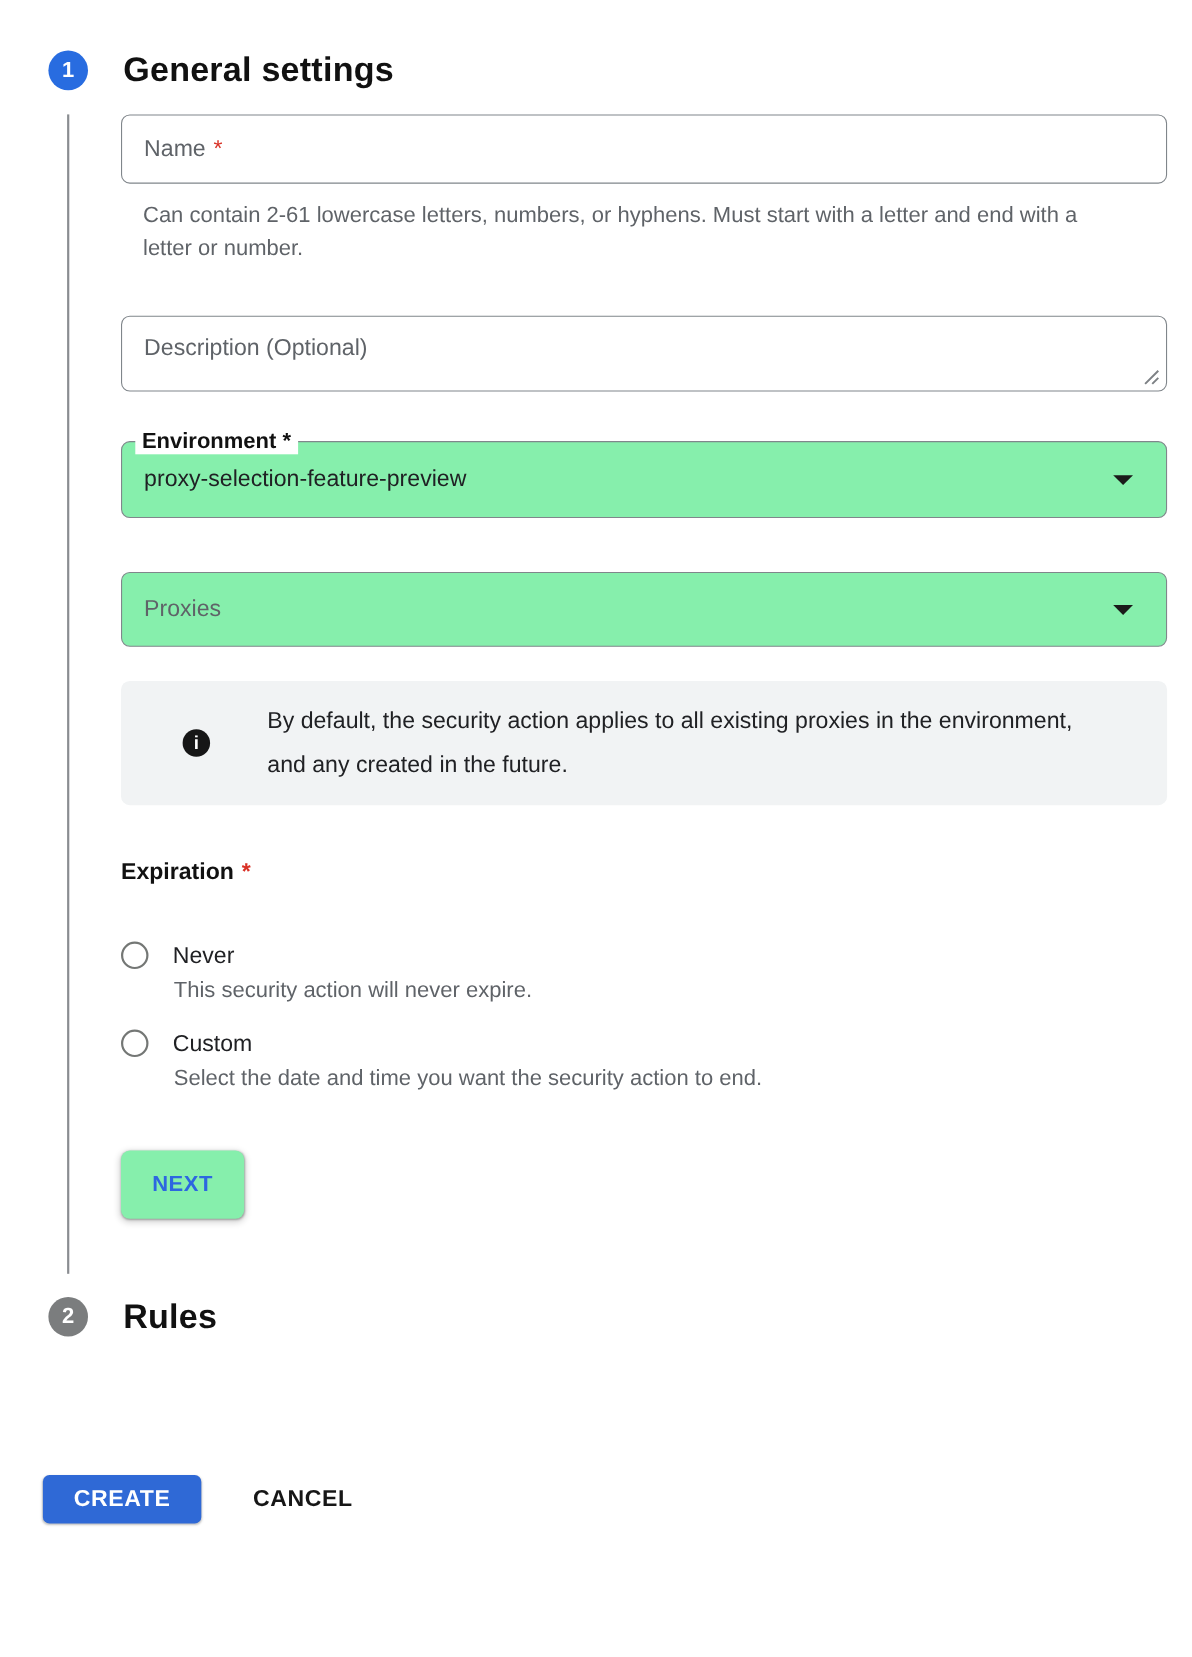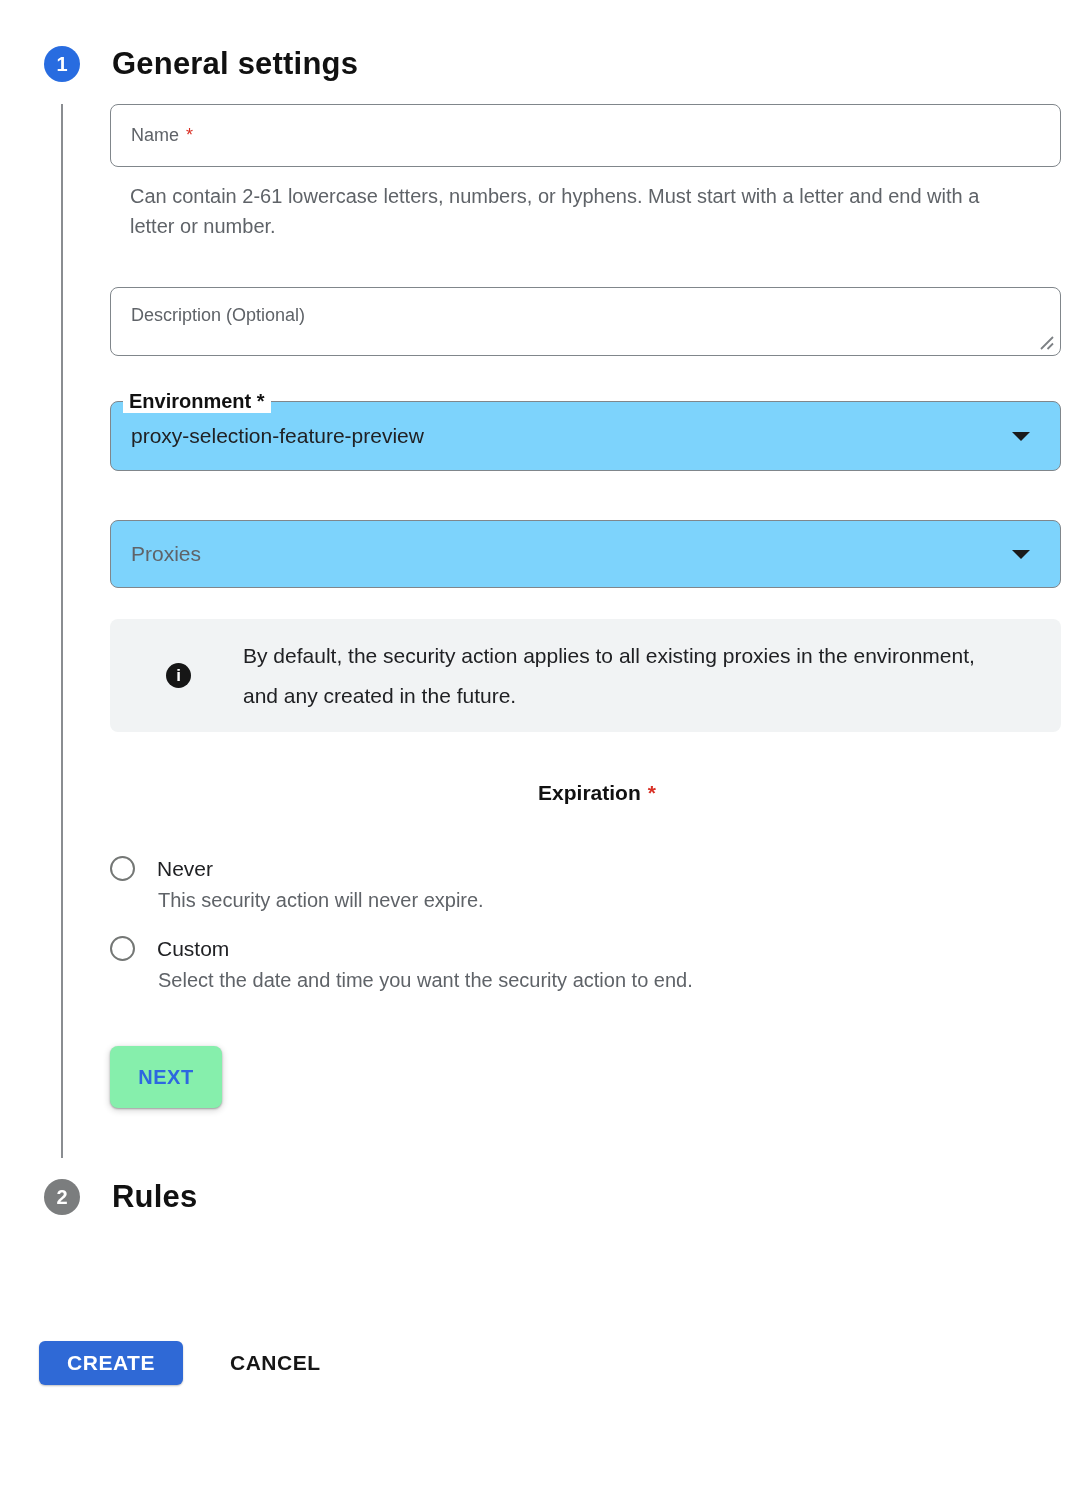--- a/index.html
+++ b/index.html
@@ -55,21 +55,21 @@
   }
   .step2-gap{margin-top:21px;}
 
   
   .text-field{
     width:951px;height:63px;
     border:1.5px solid var(--border-gray);
     border-radius:8px;
     display:flex;align-items:center;
     padding:0 20px;
-    font-size:18px;
+    font-size:21px;
     cursor:text;
     position:relative;
     background:#fff;
   }
   .field-name{margin-top:22px;}
   .ph{color:var(--text-secondary);}
   .req{color:var(--required-red);margin-left:7px;}
   .helper{
     margin:14px 0 0 20px;
     max-width:880px;
@@ -88,21 +88,21 @@
 
   .select-field{
     width:951px;
     border:1.5px solid var(--border-gray);
     border-radius:8px;
     display:flex;align-items:center;
     padding:0 20px;
     font-size:21px;
     cursor:pointer;
     position:relative;
-    background:#7dd3fc;
+    background:#86efac;
   }
   .select-env{margin-top:45px;height:70px;}
   .select-proxies{margin-top:49px;height:68px;}
   .float-label{
     position:absolute;top:-13px;left:12px;
     background:#fff;padding:0 6px;
     font-size:20px;font-weight:700;color:#111;
     line-height:24px;
     white-space:nowrap;
   }
@@ -133,21 +133,21 @@
   .info-text{
     margin-left:52px;
     max-width:770px;
     font-size:21px;line-height:40px;
     color:var(--text-primary);
   }
 
   
   .section-label{
     margin-top:49px;
-    font-size:21px;font-weight:700;color:#111;text-align:center;
+    font-size:21px;font-weight:700;color:#111;
   }
   .section-label .req{font-weight:700;}
   .section-intro{
     margin-top:23px;
     font-size:21px;color:var(--text-primary);
   }
   .radio-row{
     display:flex;align-items:center;
     margin-top:51px;
     cursor:pointer;

